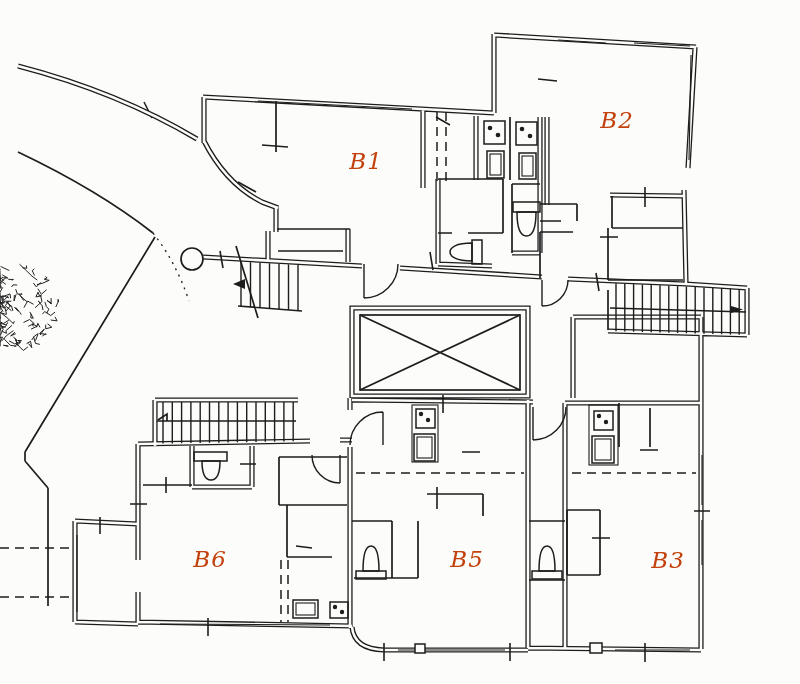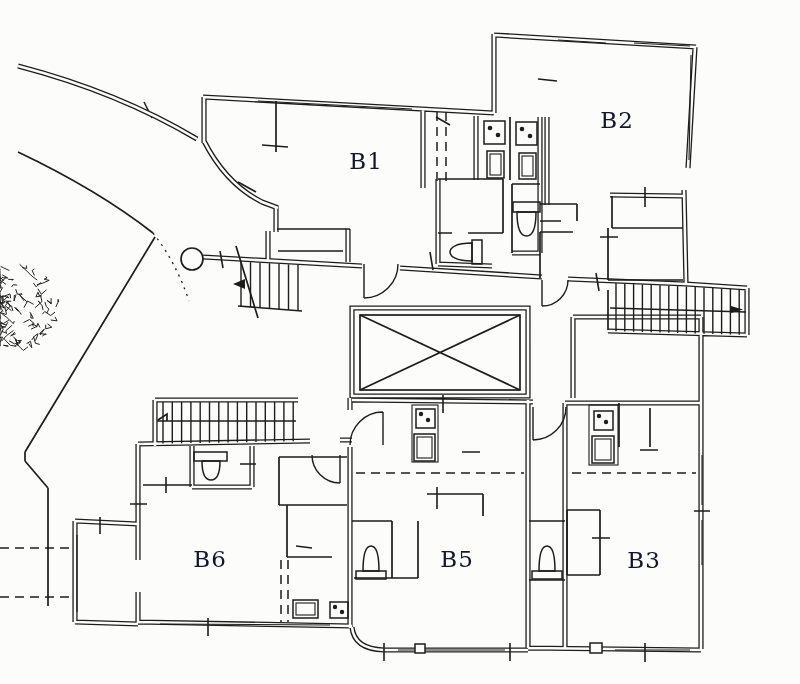--- a/index.html
+++ b/index.html
@@ -12,22 +12,22 @@
   .mid{fill:none;stroke:#1d1d1d;stroke-width:1.1;}
   .dashed{fill:none;stroke:#1d1d1d;stroke-width:1.5;stroke-dasharray:9 6;}
   .dotarc{fill:none;stroke:#1d1d1d;stroke-width:1.3;stroke-dasharray:2 5;}
   .tick{fill:none;stroke:#1d1d1d;stroke-width:1.6;}
   .arc{fill:none;stroke:#1d1d1d;stroke-width:1.4;}
   .fix{fill:none;stroke:#1d1d1d;stroke-width:1.5;}
   .dot{fill:#1d1d1d;stroke:none;}
   .whitebox{fill:#fcfcfa;stroke:#1d1d1d;stroke-width:1.5;}
   .tread{stroke:#1d1d1d;stroke-width:1.4;}
   .treeln{stroke:#222;stroke-width:1;fill:none;}
-  .room-label{position:absolute;transform:translate(-50%,-50%);font-size:23px;color:#0f172a;
-              letter-spacing:1px;white-space:nowrap;}
+  .room-label{position:absolute;transform:translate(-50%,-50%);font-size:23px;color:#c2410c;
+              letter-spacing:1px;white-space:nowrap;font-style:italic;}
 </style>
 </head>
 <body>
 
 <div class="plan-wrap">
 <svg width="800" height="684" viewBox="0 0 800 684">
 
   <defs>
     <path id="wallpath" d="
       M203,97 L494,113  M204,97 L204,143
@@ -328,16 +328,16 @@
           <rect class="fix" x="293" y="600" width="25" height="18"></rect>
           <rect class="mid" x="296" y="603" width="19" height="12"></rect>
         </g>
     <rect class="mid" x="412" y="405" width="26" height="57"></rect>
     <rect class="mid" x="589" y="405" width="29" height="60"></rect>
   </g>
 </svg>
 
   <span class="room-label" style="left:366px;top:161px">B1</span>
   <span class="room-label" style="left:617px;top:120px">B2</span>
-  <span class="room-label" style="left:644px;top:560px">B3</span>
-  <span class="room-label" style="left:457px;top:559px">B5</span>
+  <span class="room-label" style="left:668px;top:560px">B3</span>
+  <span class="room-label" style="left:467px;top:559px">B5</span>
   <span class="room-label" style="left:210px;top:559px">B6</span>
 </div>
 
 </body></html>

